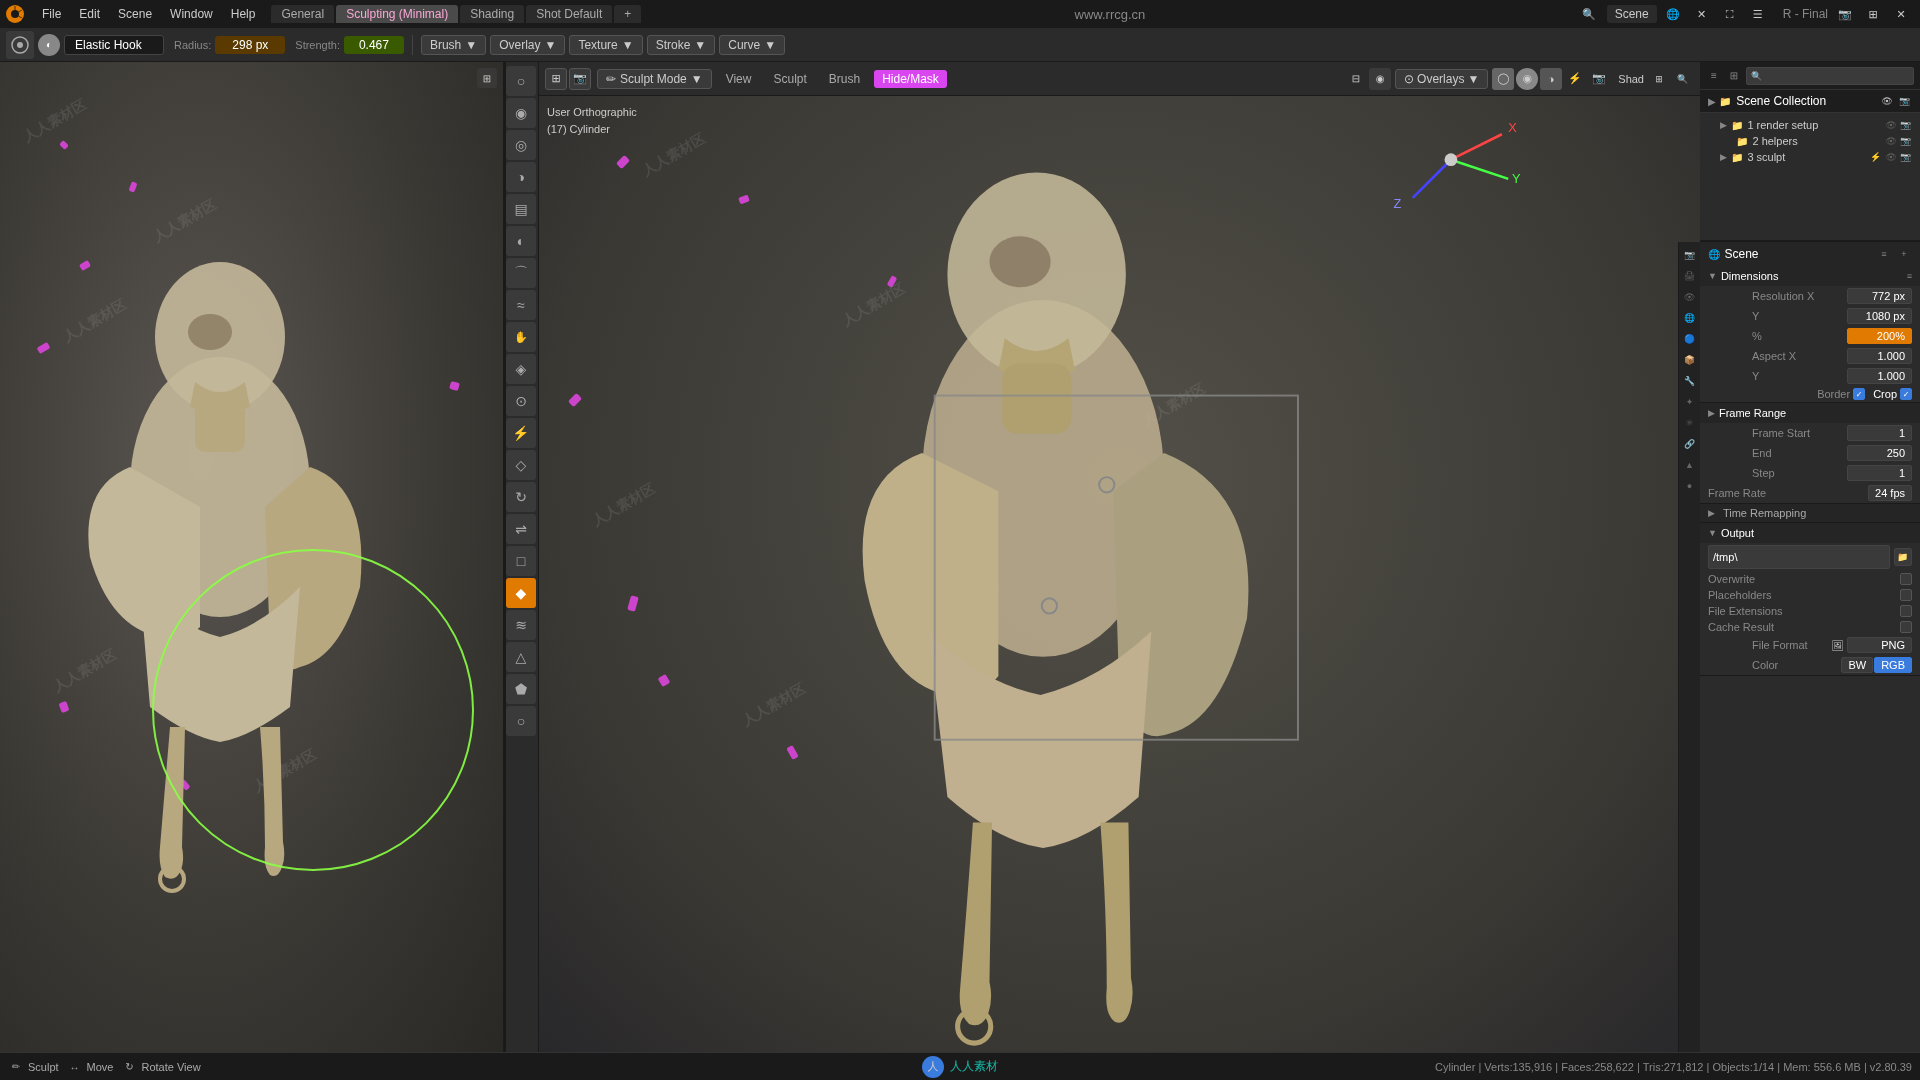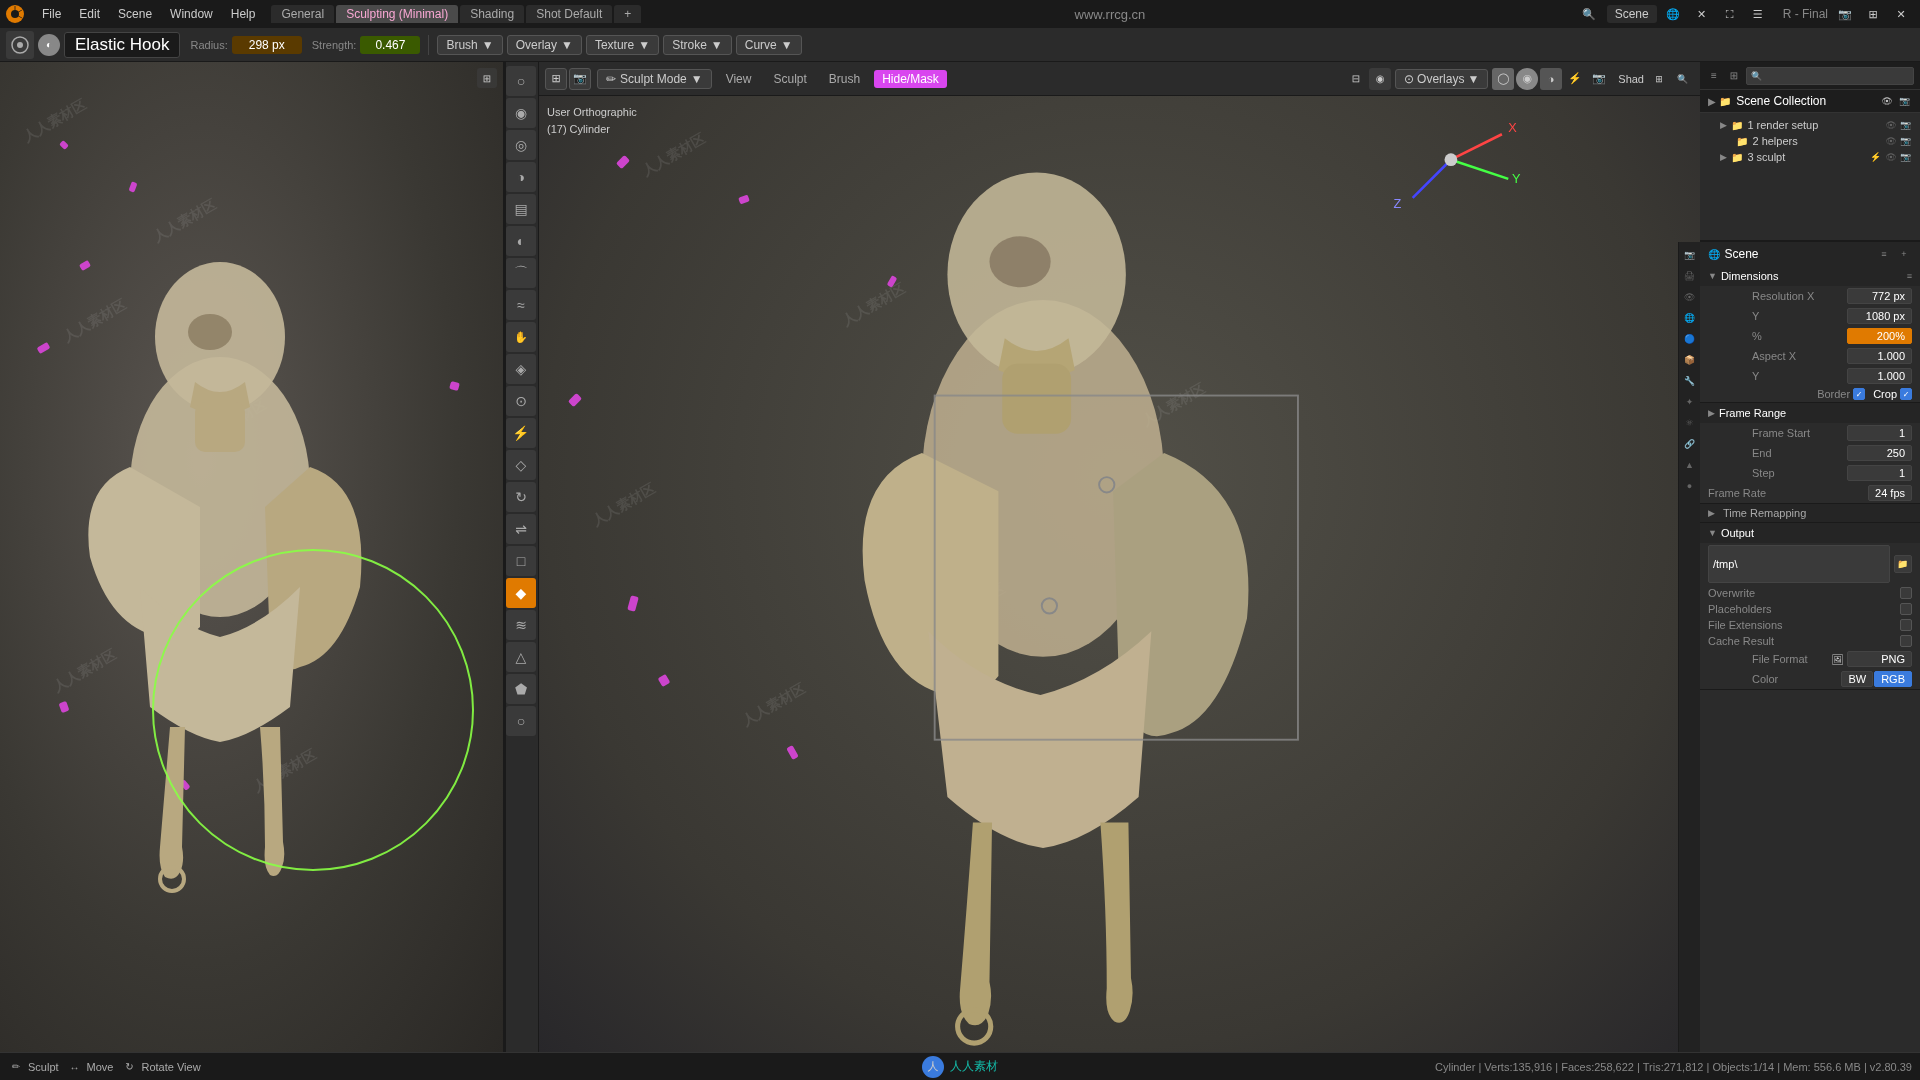--- a/index.html
+++ b/index.html
@@ -118,21 +118,21 @@
       display: flex;
       align-items: center;
       justify-content: center;
       cursor: pointer;
     }
     .brush-name-box {
       background: #1a1a1a;
       border: 1px solid #444;
       border-radius: 3px;
       padding: 2px 10px;
-      font-size: 17px;
+      font-size: 12px;
       color: #fff;
       cursor: pointer;
       min-width: 100px;
     }
     .param-label {
       color: #888;
       font-size: 11px;
       margin-left: 6px;
     }
     .param-value-box {
@@ -396,21 +396,21 @@
       display: flex;
       align-items: center;
       padding: 2px 8px;
       gap: 4px;
     }
     .path-input {
       flex: 1;
       background: #3a3a3a;
       border: 1px solid #444;
       border-radius: 2px;
-      padding: 12px 4px;
+      padding: 5px 4px;
       color: #fff;
       font-size: 11px;
     }
     .path-btn {
       width: 18px;
       height: 18px;
       background: #3a3a3a;
       border: 1px solid #444;
       border-radius: 2px;
       display: flex;

